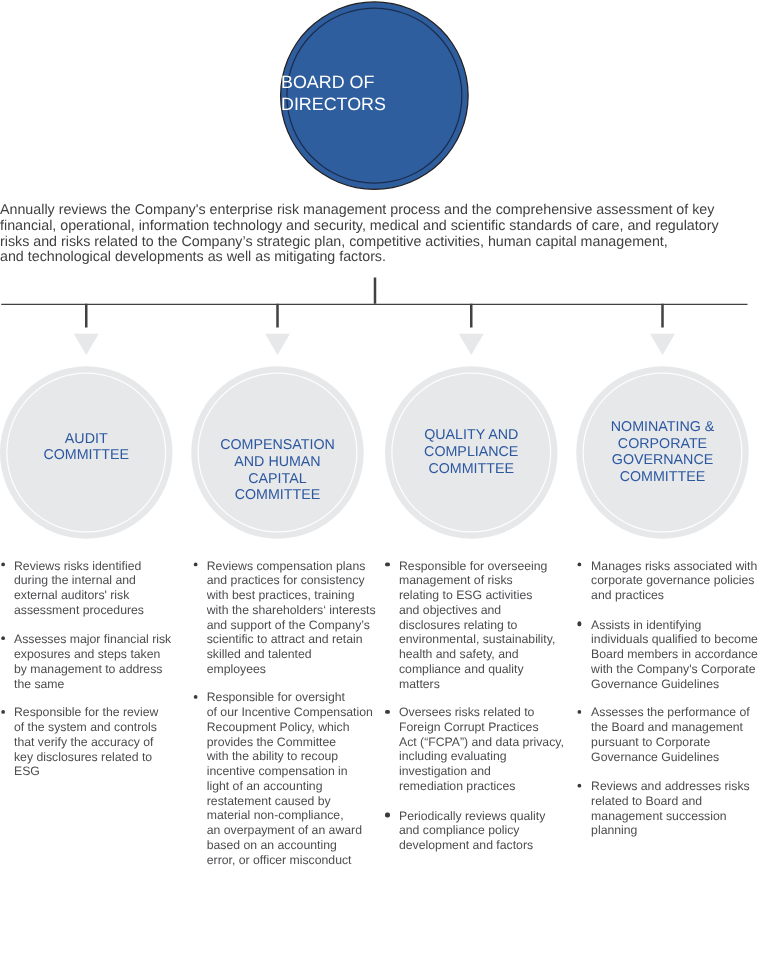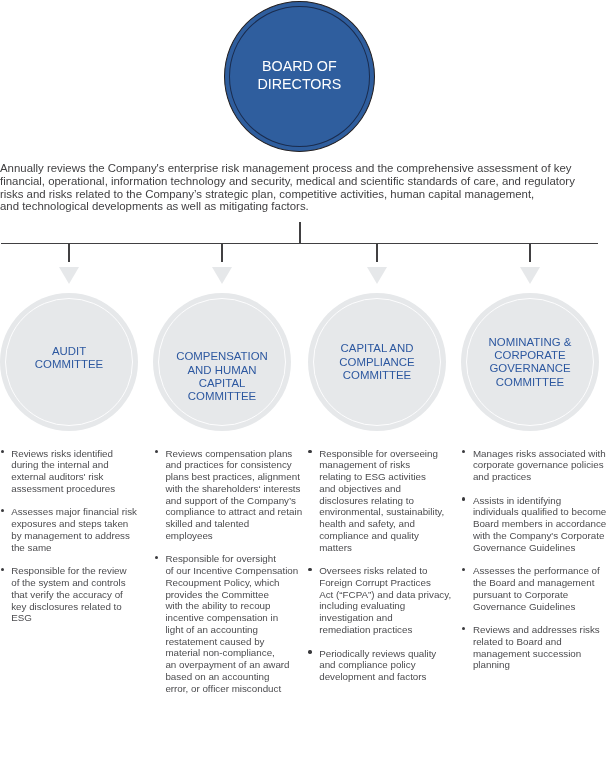--- a/index.html
+++ b/index.html
@@ -10,21 +10,21 @@
   .stage{position:absolute;left:0;top:0;width:614px;height:766px;
       transform:translateZ(0);}
 
   
   #board-circle{position:absolute;left:223.8px;top:1px;width:151.2px;height:151px;
       border-radius:50%;background:#2f5e9e;box-sizing:border-box;
       border:1.6px solid #231f20;}
   #board-inner-ring{position:absolute;left:4.2px;top:4.2px;right:4.2px;bottom:4.2px;
       border-radius:50%;border:1.4px solid #1a2c4e;box-sizing:border-box;}
   #board-label{position:absolute;left:0;top:-0.8px;width:100%;height:100%;
-      display:flex;flex-direction:column;align-items:center;justify-content:center;
+      display:flex;flex-direction:column;align-items:flex-start;justify-content:center;
       color:#ffffff;font-size:14.3px;line-height:17.4px;text-align:center;}
 
   
   #intro{position:absolute;left:0;top:162.2px;width:640px;font-size:11.42px;
       line-height:12.75px;color:#414042;}
   #intro div{white-space:pre;}
 
   
   .conn{position:absolute;background:#414042;}
   #trunk-v{left:298.9px;top:222px;width:1.7px;height:21px;}
@@ -98,21 +98,21 @@
         <div class="cclabel" style="top: 15px;">
           <div>COMPENSATION</div>
           <div>AND HUMAN</div>
           <div>CAPITAL</div>
           <div>COMMITTEE</div>
         </div>
       </div>
       <div class="cc" title="QUALITY AND COMPLIANCE COMMITTEE" style="left: 308px;">
         <div class="ring"></div>
         <div class="cclabel" style="top: 0.4px;">
-          <div>CAPITAL AND</div>
+          <div>QUALITY AND</div>
           <div>COMPLIANCE</div>
           <div>COMMITTEE</div>
         </div>
       </div>
       <div class="cc" title="NOMINATING &amp; CORPORATE GOVERNANCE COMMITTEE" style="left: 461px;">
         <div class="ring"></div>
         <div class="cclabel" style="top: 0.4px;">
           <div>NOMINATING &amp;</div>
           <div>CORPORATE</div>
           <div>GOVERNANCE</div>
@@ -144,24 +144,24 @@
           <div>that verify the accuracy of</div>
           <div>key disclosures related to</div>
           <div>ESG</div>
         </div>
       </div>
       <div class="col" style="left: 165.4px;">
         <div class="bl">
           <span class="dot" style="left: -10.8px; top: 2.6px;"></span>
           <div>Reviews compensation plans</div>
           <div>and practices for consistency</div>
-          <div>plans best practices, alignment</div>
+          <div>with best practices, training</div>
           <div>with the shareholders‘ interests</div>
           <div>and support of the Company’s</div>
-          <div>compliance to attract and retain</div>
+          <div>scientific to attract and retain</div>
           <div>skilled and talented</div>
           <div>employees</div>
         </div>
         <div class="bl">
           <span class="dot" style="left: -10.8px; top: 2.6px;"></span>
           <div>Responsible for oversight</div>
           <div>of our Incentive Compensation</div>
           <div>Recoupment Policy, which</div>
           <div>provides the Committee</div>
           <div>with the ability to recoup</div>

